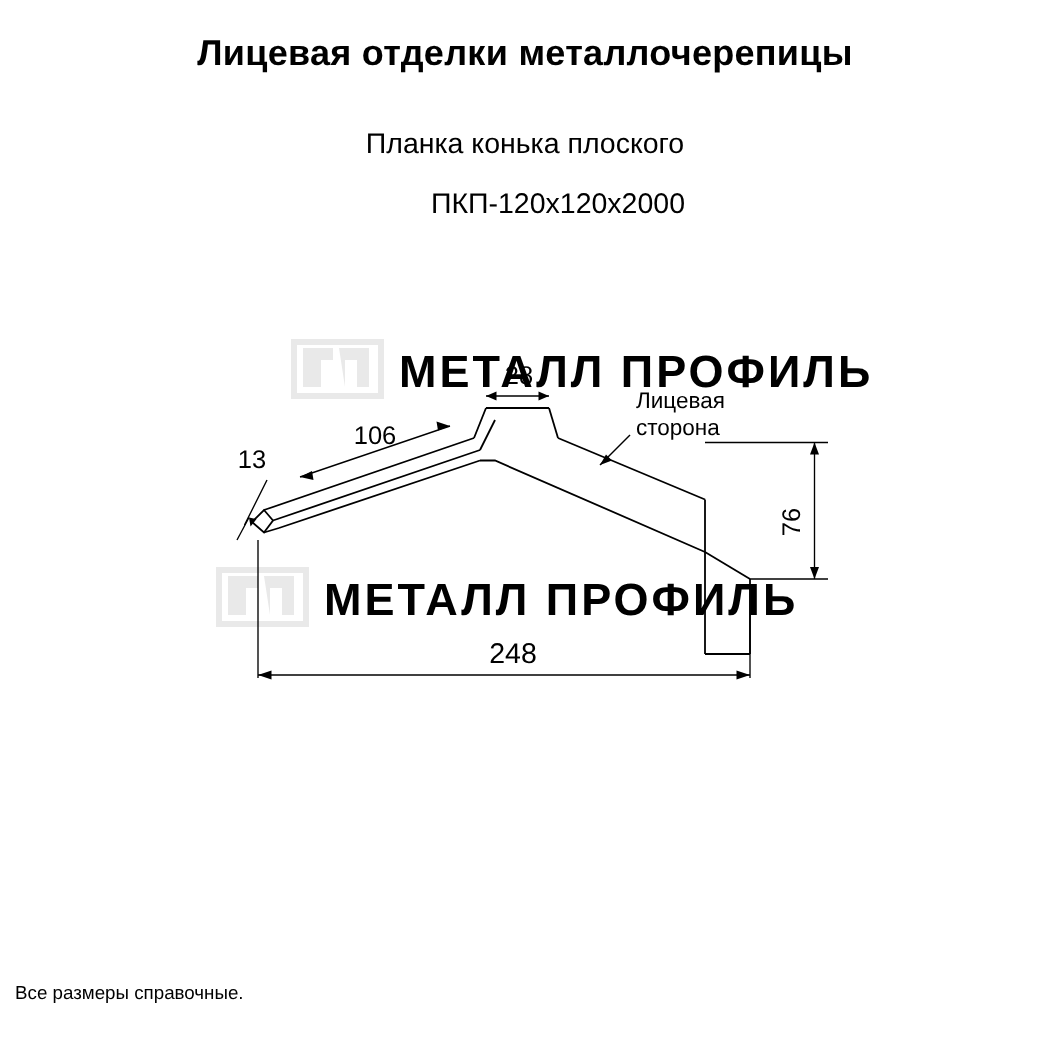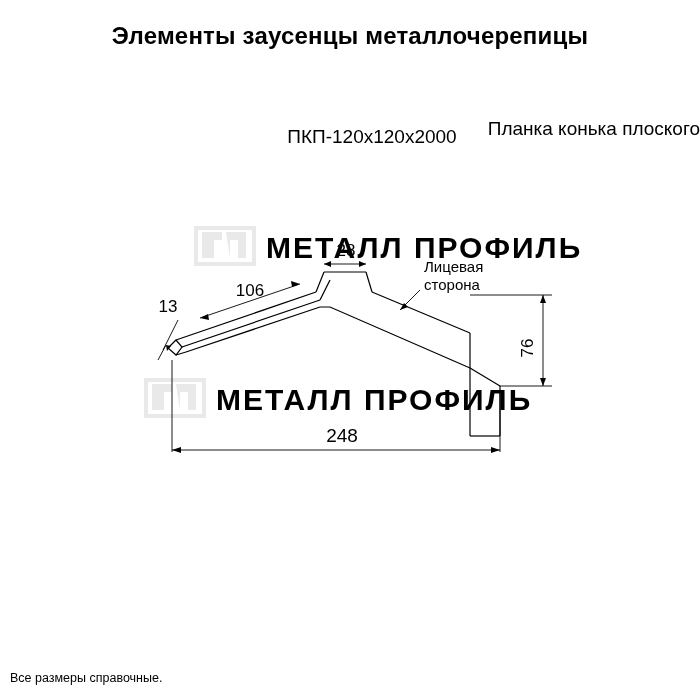--- a/index.html
+++ b/index.html
@@ -28,23 +28,22 @@
     text-align: center;
     font-size: 24px;
     font-weight: bold;
     letter-spacing: 0.2px;
   }
   .subtitle {
     position: absolute;
     top: 86px;
     left: 0;
     width: 700px;
-    text-align: right;
+    text-align: center;
     font-size: 19px;
-    margin-top: 32px;
   }
   .code {
     position: absolute;
     top: 126px;
     left: 0;
     width: 700px;
     text-align: center;
     font-size: 19px;
     padding-left: 22px;
   }
@@ -59,36 +58,36 @@
     position: absolute;
     top: 200px;
     left: 0;
     width: 687px;
     height: 280px;
     pointer-events: none;
   }
   .footer {
     position: absolute;
     left: 10px;
-    bottom: 12px;
+    bottom: 28px;
     font-size: 12.5px;
     line-height: 19px;
     color: #000;
     margin-top: 24px;
   }
   .footnote-line { white-space: nowrap; }
   svg { display: block; }
   text { font-family: "Liberation Sans", sans-serif; fill: #000; }
 </style>
 </head>
 <body>
 
 <div class="page">
 
-  <div class="title">Элементы заусенцы металлочерепицы</div>
+  <div class="title">Лицевая отделки металлочерепицы</div>
   <div class="subtitle">Планка конька плоского</div>
   <div class="code">ПКП-120х120х2000</div>
 
   <div class="watermark-layer">
     <svg width="700" height="280" viewBox="0 0 700 280">
       <g opacity="1" fill="#e9e9e9">
 
         <g transform="translate(196,28)">
           <path d="M6,30 L6,4 L26,4 L26,12 L18,12 L18,30 Z M30,4 L50,4 L50,30 L42,30 L42,12 L34,12 L34,30 Z" fill="#e9e9e9"></path>
           <rect x="0" y="0" width="58" height="36" fill="none" stroke="#e9e9e9" stroke-width="4"></rect>

